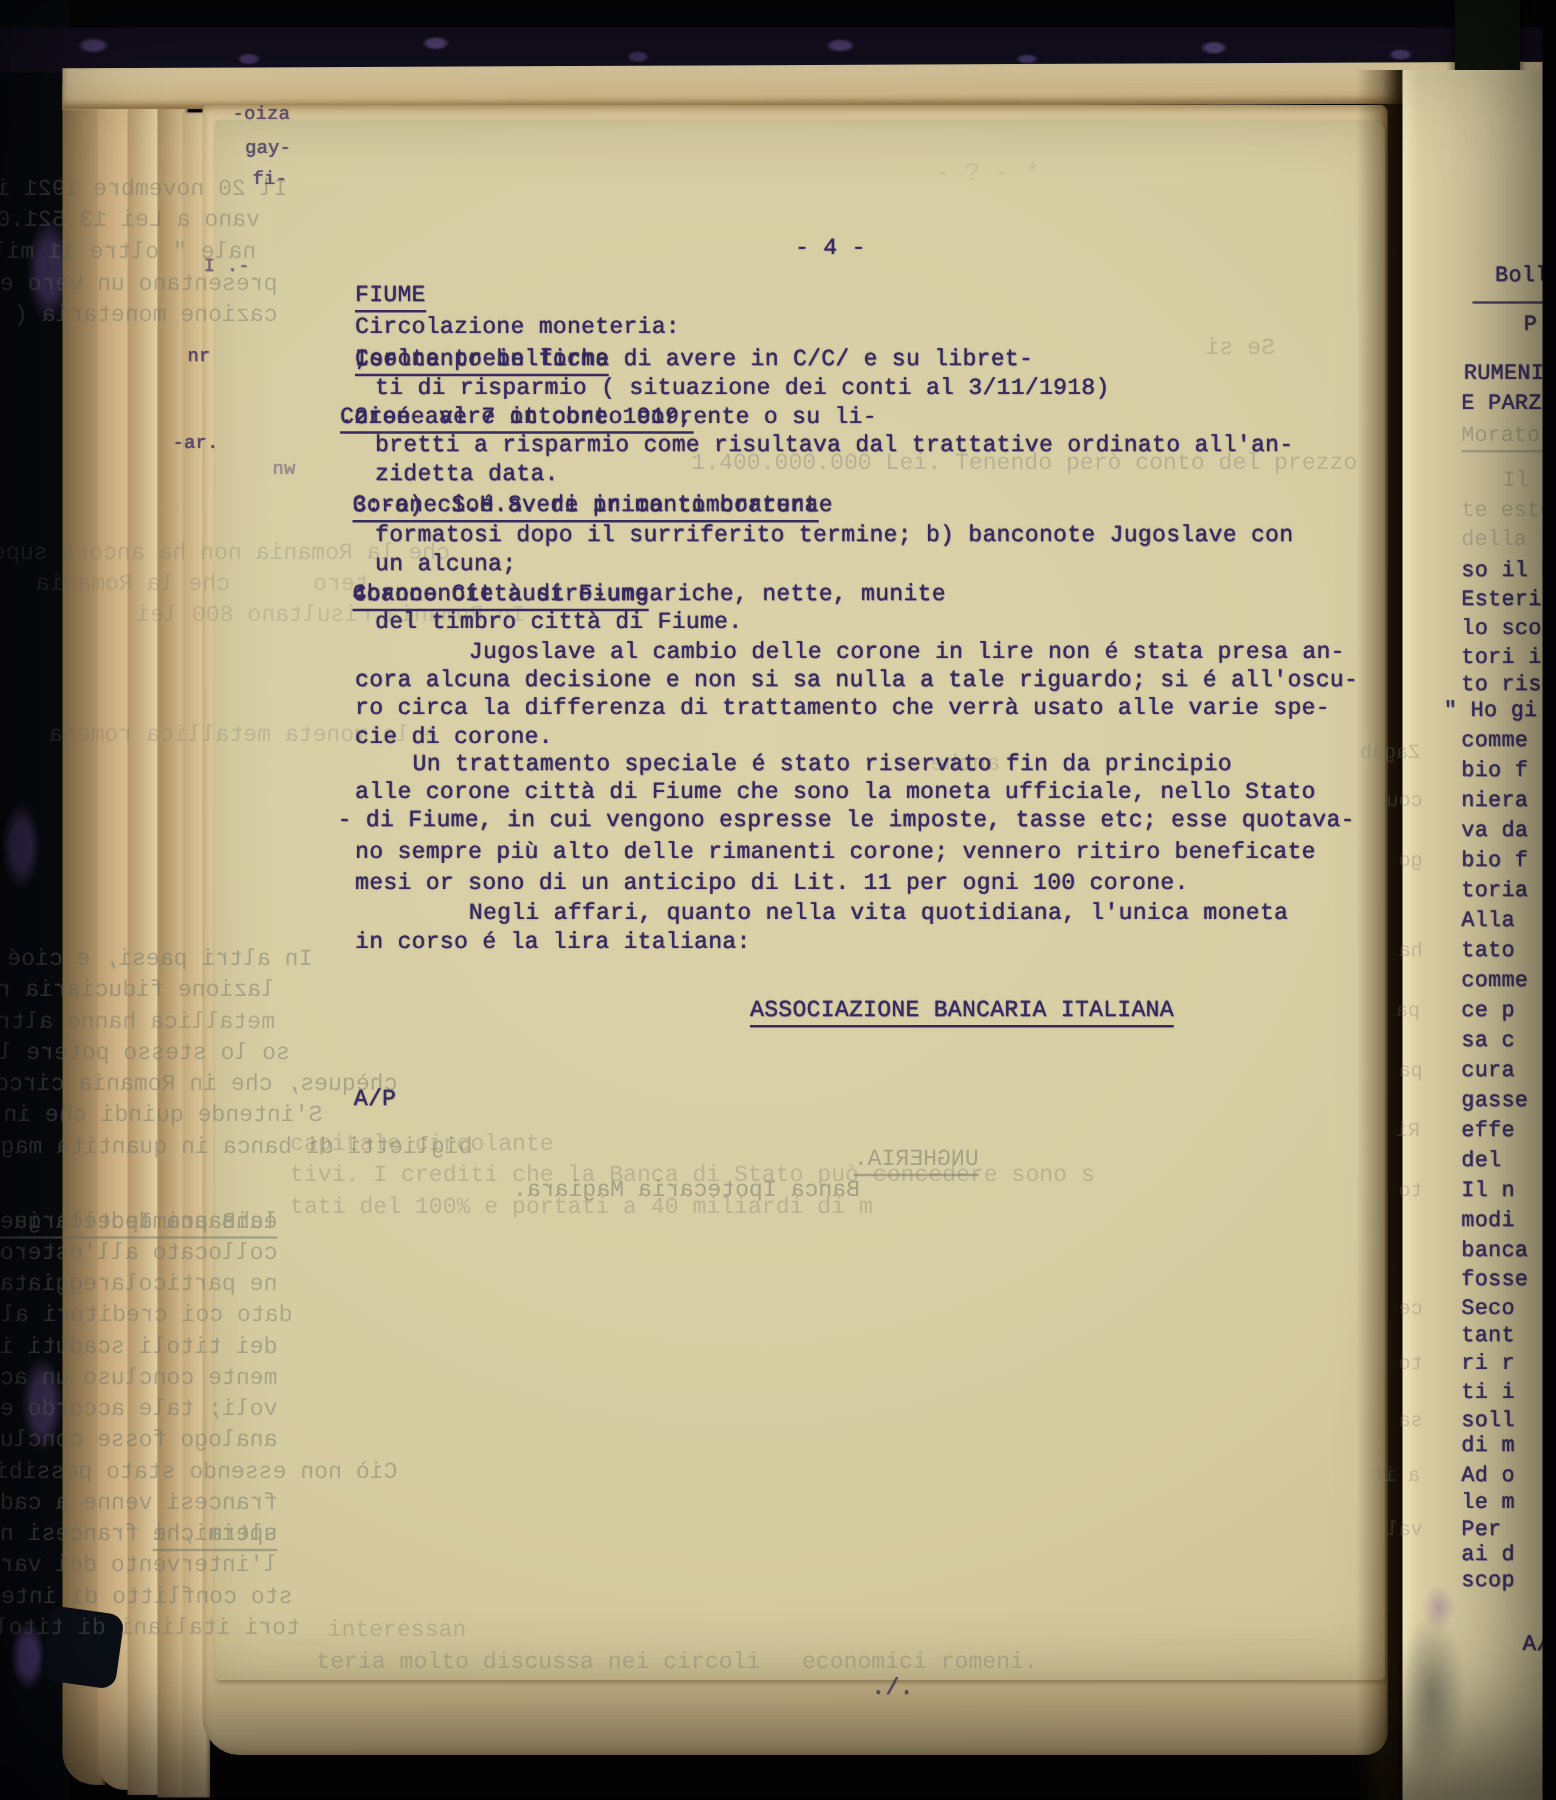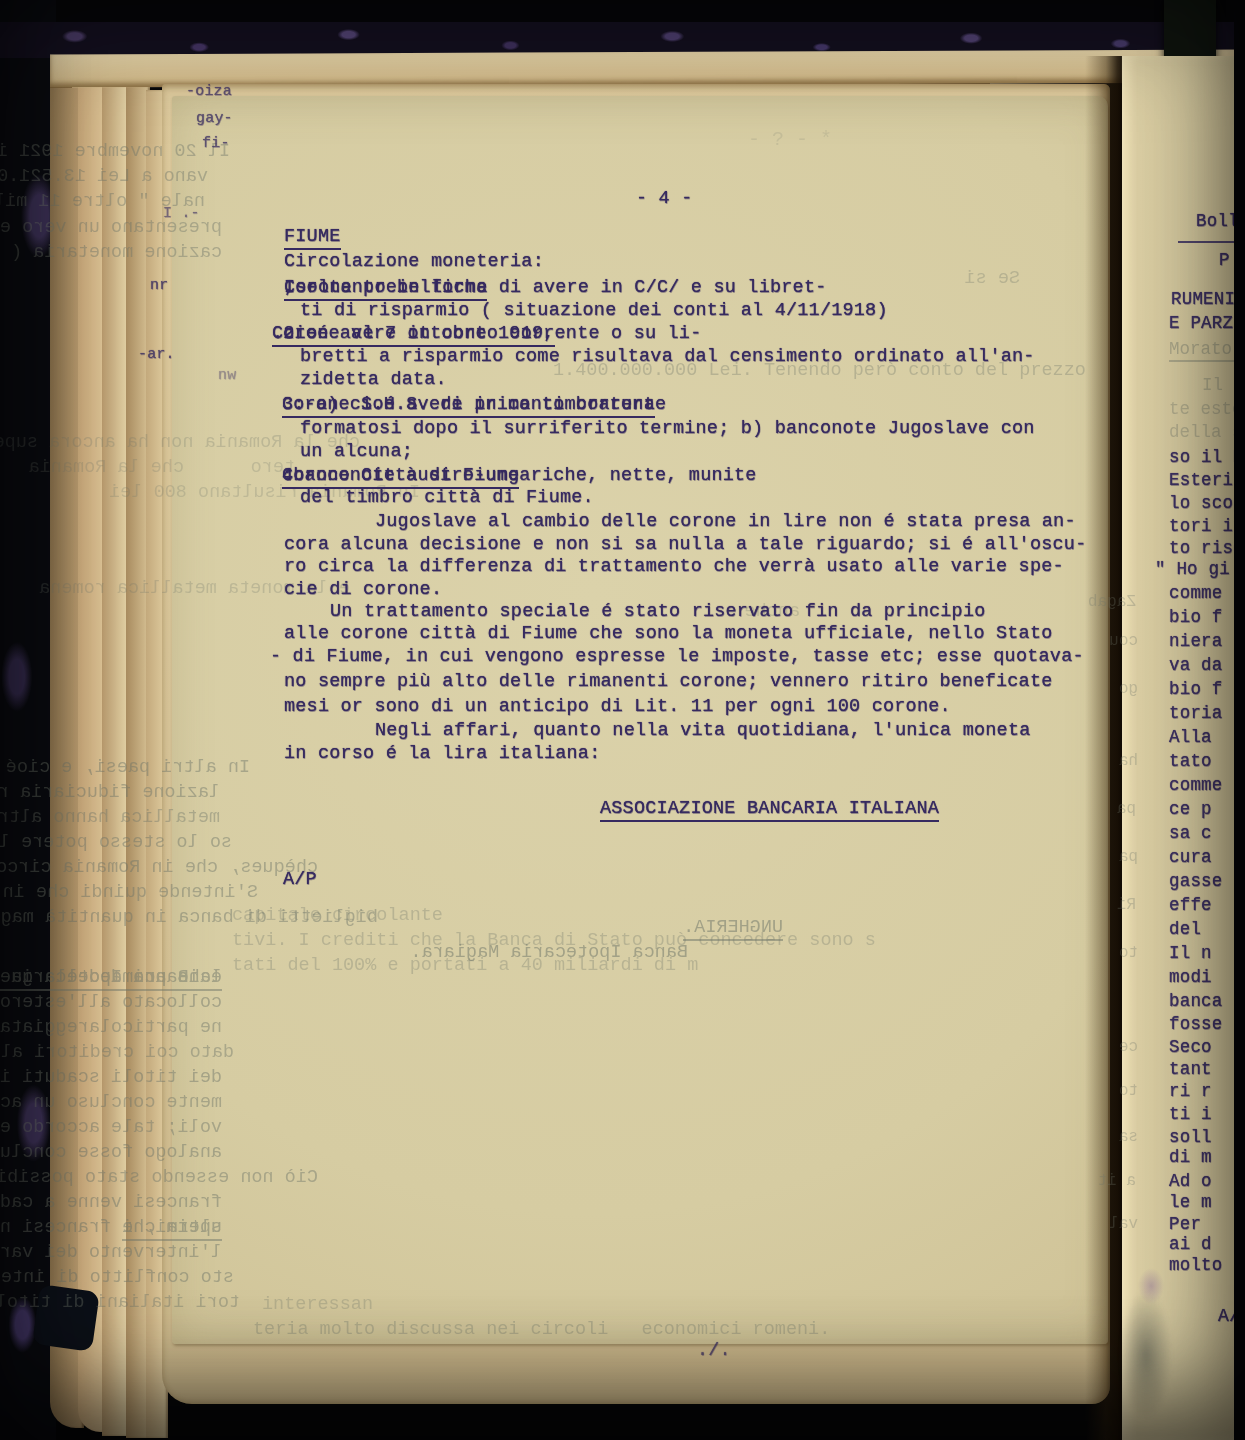--- a/index.html
+++ b/index.html
@@ -119,23 +119,23 @@
       <div class="gl mir" style="left: 234px; top: 1269px; font-size: 18.5px; opacity: 0.46;"><span>sto conflitto di interessi la cui soluzione é pure attesa dal porta-</span></div>
       <div class="gl mir" style="left: 240px; top: 1294px; font-size: 18.5px; opacity: 0.4;"><span>tori italiani di titoli ungheresi della Banca Ipotecaria ecc.</span></div>
       <div class="gl" style="left: 262px; top: 1296px; font-size: 18.5px; opacity: 0.28;"><span>interessan</span></div>
       <div class="gl" style="left: 253px; top: 1321px; font-size: 18.5px; opacity: 0.33;"><span>teria molto discussa nei circoli   economici romeni.</span></div>
     </div>
   <div id="ink-layer">
       <div class="tl" style="left: 636px; top: 190px; font-size: 18.5px; opacity: 1;"><span>- 4 -</span></div>
       <div class="tl" style="left: 284px; top: 228px; font-size: 18.5px; opacity: 1;"><span class="up">FIUME</span></div>
       <div class="tl" style="left: 284px; top: 253px; font-size: 18.5px; opacity: 1;"><span>Circolazione moneteria:</span></div>
       <div class="tl" style="left: 284px; top: 279px; font-size: 18.5px; opacity: 1;"><span>I - </span><span class="up">Corone prebelliche</span><span>,soltanto in forma di avere in C/C/ e su libret-</span></div>
-      <div class="tl" style="left: 300px; top: 302px; font-size: 18.5px; opacity: 1;"><span>ti di risparmio ( situazione dei conti al 4/11/1918)</span></div>
+      <div class="tl" style="left: 300px; top: 302px; font-size: 18.5px; opacity: 1;"><span>ti di risparmio ( situazione dei conti al 3/11/1918)</span></div>
       <div class="tl" style="left: 272px; top: 325px; font-size: 18.5px; opacity: 1;"><span>.2 - </span><span class="up">Corone al 7 ottobre 1919,</span><span> cioé avere in conto corrente o su li-</span></div>
-      <div class="tl" style="left: 300px; top: 348px; font-size: 18.5px; opacity: 1;"><span>bretti a risparmio come risultava dal censimento ordinato all'an-</span></div>
+      <div class="tl" style="left: 300px; top: 348px; font-size: 18.5px; opacity: 1;"><span>bretti a risparmio come risultava dal trattative ordinato all'an-</span></div>
       <div class="tl" style="left: 300px; top: 371px; font-size: 18.5px; opacity: 1;"><span>zidetta data.</span></div>
       <div class="tl" style="left: 282px; top: 396px; font-size: 18.5px; opacity: 1;"><span>3 - </span><span class="up">Corone S.H.S. di prima timbratura</span><span> : a) cioé avere in conto corrente</span></div>
       <div class="tl" style="left: 300px; top: 420px; font-size: 18.5px; opacity: 1;"><span>formatosi dopo il surriferito termine; b) banconote Jugoslave con</span></div>
       <div class="tl" style="left: 300px; top: 443px; font-size: 18.5px; opacity: 1;"><span>un alcuna;</span></div>
       <div class="tl" style="left: 282px; top: 467px; font-size: 18.5px; opacity: 1;"><span>4 - </span><span class="up">Corone Città di Fiume</span><span>:banconote austro-ungariche, nette, munite</span></div>
       <div class="tl" style="left: 300px; top: 489px; font-size: 18.5px; opacity: 1;"><span>del timbro città di Fiume.</span></div>
       <div class="tl" style="left: 375px; top: 513px; font-size: 18.5px; opacity: 1;"><span>Jugoslave al cambio delle corone in lire non é stata presa an-</span></div>
       <div class="tl" style="left: 284px; top: 536px; font-size: 18.5px; opacity: 1;"><span>cora alcuna decisione e non si sa nulla a tale riguardo; si é all'oscu-</span></div>
       <div class="tl" style="left: 284px; top: 558px; font-size: 18.5px; opacity: 1;"><span>ro circa la differenza di trattamento che verrà usato alle varie spe-</span></div>
       <div class="tl" style="left: 284px; top: 581px; font-size: 18.5px; opacity: 1;"><span>cie di corone.</span></div>
@@ -192,21 +192,21 @@
       <div class="tl" style="left: 1169px; top: 1039px; font-size: 17.5px; opacity: 0.95;"><span>Seco</span></div>
       <div class="tl" style="left: 1169px; top: 1061px; font-size: 17.5px; opacity: 0.95;"><span>tant</span></div>
       <div class="tl" style="left: 1169px; top: 1083px; font-size: 17.5px; opacity: 0.95;"><span>ri r</span></div>
       <div class="tl" style="left: 1169px; top: 1106px; font-size: 17.5px; opacity: 0.95;"><span>ti i</span></div>
       <div class="tl" style="left: 1169px; top: 1129px; font-size: 17.5px; opacity: 0.95;"><span>soll</span></div>
       <div class="tl" style="left: 1169px; top: 1149px; font-size: 17.5px; opacity: 0.95;"><span>di m</span></div>
       <div class="tl" style="left: 1169px; top: 1173px; font-size: 17.5px; opacity: 0.95;"><span>Ad o</span></div>
       <div class="tl" style="left: 1169px; top: 1194px; font-size: 17.5px; opacity: 0.95;"><span>le m</span></div>
       <div class="tl" style="left: 1169px; top: 1216px; font-size: 17.5px; opacity: 0.95;"><span>Per</span></div>
       <div class="tl" style="left: 1169px; top: 1236px; font-size: 17.5px; opacity: 0.95;"><span>ai d</span></div>
-      <div class="tl" style="left: 1169px; top: 1257px; font-size: 17.5px; opacity: 0.95;"><span>molto</span></div>
+      <div class="tl" style="left: 1169px; top: 1257px; font-size: 17.5px; opacity: 0.95;"><span>scop</span></div>
       <div class="tl" style="left: 1218px; top: 1307px; font-size: 18px; opacity: 0.95;"><span>A/P</span></div>
       <div class="gl" style="left: 1169px; top: 341px; font-size: 17.5px; opacity: 0.4;"><span class="up">Morator</span></div>
       <div class="gl" style="left: 1202px; top: 377px; font-size: 17.5px; opacity: 0.35;"><span>Il r</span></div>
       <div class="gl" style="left: 1169px; top: 401px; font-size: 17.5px; opacity: 0.35;"><span>te este</span></div>
       <div class="gl" style="left: 1169px; top: 424px; font-size: 17.5px; opacity: 0.35;"><span>della s</span></div>
       <div class="gl mir" style="left: 1136px; top: 594px; font-size: 16px; opacity: 0.3;"><span>Zagab</span></div>
       <div class="gl mir" style="left: 1138px; top: 633px; font-size: 16px; opacity: 0.3;"><span>cou</span></div>
       <div class="gl mir" style="left: 1138px; top: 681px; font-size: 16px; opacity: 0.3;"><span>go</span></div>
       <div class="gl mir" style="left: 1138px; top: 753px; font-size: 16px; opacity: 0.3;"><span>ha</span></div>
       <div class="gl mir" style="left: 1136px; top: 801px; font-size: 16px; opacity: 0.3;"><span>pa</span></div>

